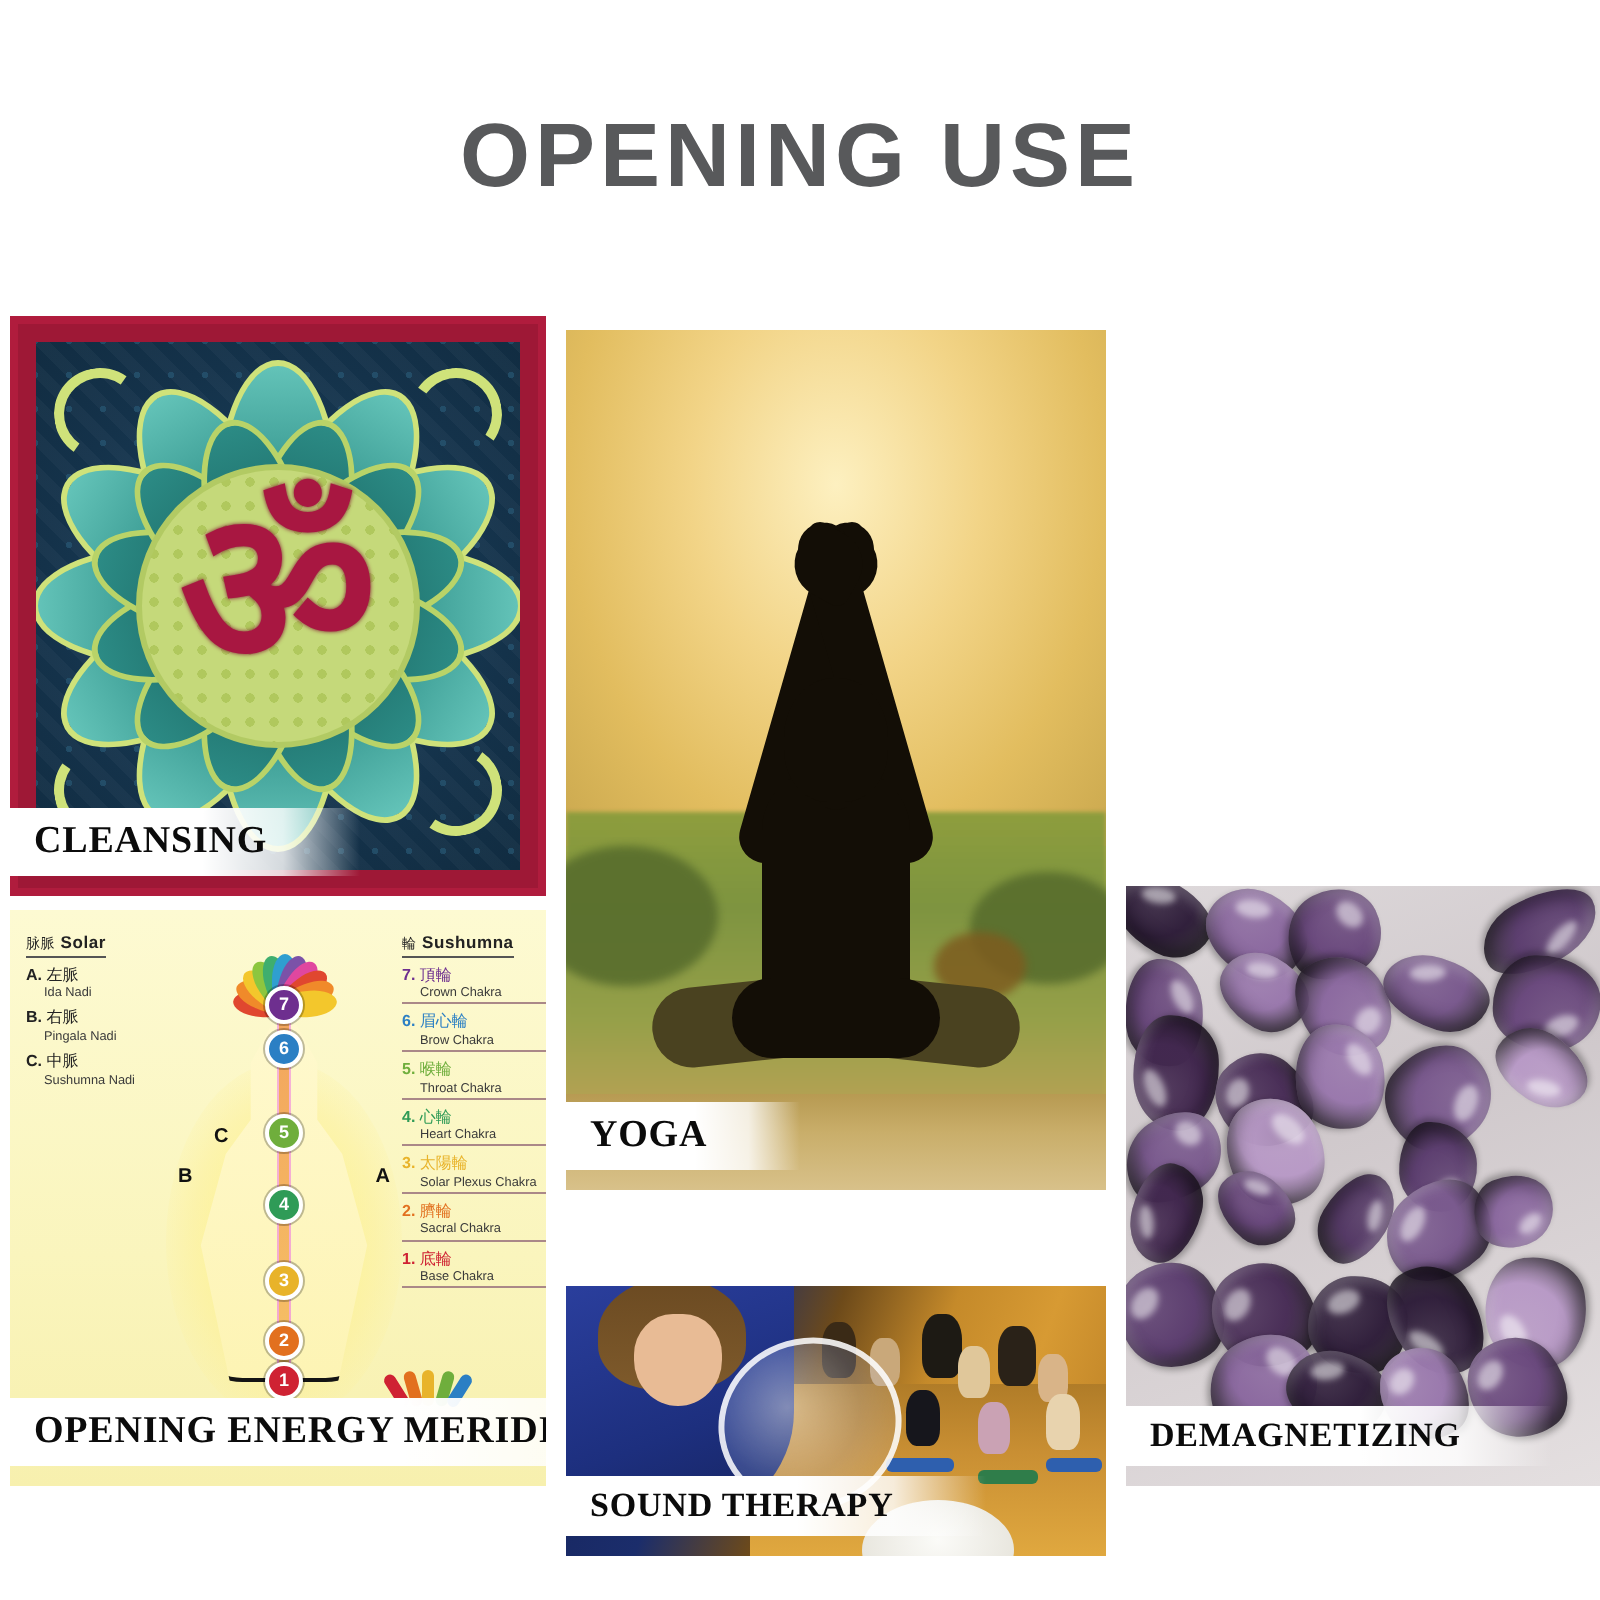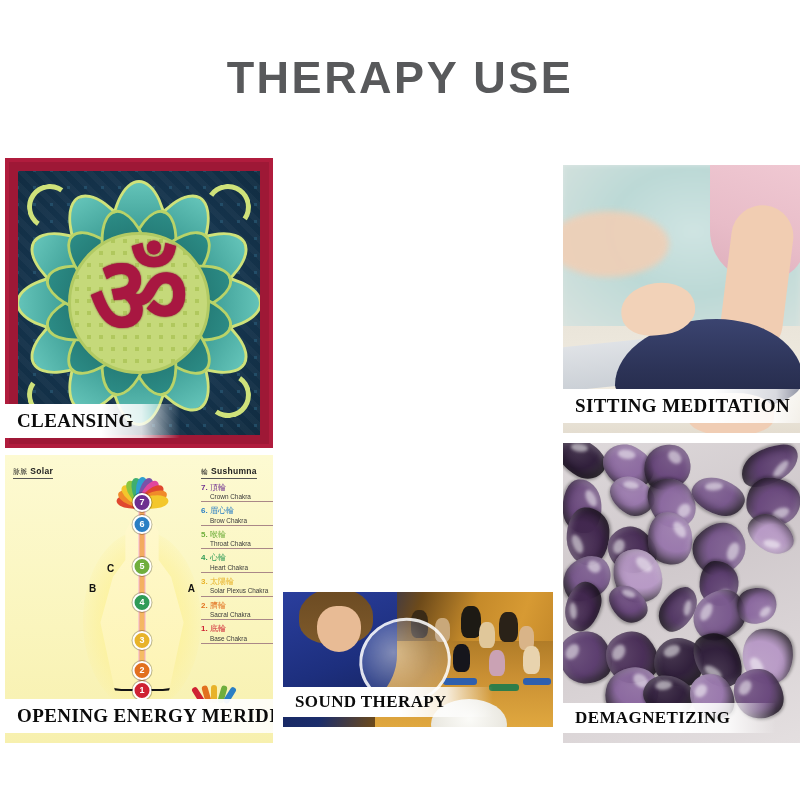--- a/index.html
+++ b/index.html
@@ -158,21 +158,21 @@
     color:#fff; font-size:9px; font-weight:700; line-height:15px; text-align:center;
     font-family:"Liberation Sans", sans-serif; box-shadow:0 0 0 1px rgba(0,0,0,.25); }
   .ck-crown{ position:absolute; left:50%; top:0; transform:translateX(-50%);
     width:92px; height:32px; }
   .ck-pet{ position:absolute; bottom:0; width:13px; height:26px; border-radius:50% 50% 40% 40%; transform-origin:50% 100%; }
   .ck-mark{ position:absolute; font-size:10px; font-weight:700; color:#111; font-family:"Liberation Sans", sans-serif; }
   .ck-hand{ position:absolute; bottom:6px; width:30px; height:26px; }
   .ck-fing{ position:absolute; bottom:0; width:6px; height:18px; border-radius:4px; transform-origin:50% 100%; }
 
   
-  #p-sound { left: 283px; top: 592px; width: 270px; height: 135px; background:#2a1c10; }
+  #p-sound { left: 283px; top: 643px; width: 270px; height: 135px; background:#2a1c10; }
   .sn-room{ position:absolute; inset:0;
     background: linear-gradient(110deg,#16255e 0%, #1b2d6b 26%, #6d4a1a 44%, #c58a2a 62%, #d79a33 78%, #b87d24 100%); }
   .sn-floor{ position:absolute; left:34%; bottom:0; width:66%; height:64%;
     background: linear-gradient(180deg,#b07c28 0%, #c98f33 40%, #e0a83f 100%); }
   .sn-woman{ position:absolute; left:-6px; top:-2px; width:120px; height:120px;
     background: linear-gradient(160deg,#2b3f9e 0%, #1d2f7e 60%, #16235e 100%);
     border-radius: 0 0 46% 30%; }
   .sn-hair{ position:absolute; left:16px; top:-4px; width:74px; height:56px;
     background: linear-gradient(180deg,#6b4a22 0%, #7e5a2b 100%); border-radius:50% 50% 40% 40%; }
   .sn-face{ position:absolute; left:34px; top:14px; width:44px; height:46px;
@@ -192,21 +192,21 @@
   .am-stone{ position:absolute; border-radius:46% 54% 40% 60% / 52% 44% 56% 48%;
     box-shadow: inset 0 -4px 9px rgba(0,0,0,.45), inset 2px 3px 7px rgba(255,255,255,.28), 0 2px 3px rgba(0,0,0,.3); }
   .am-stone::after{ content:""; position:absolute; left:20%; top:14%; width:34%; height:22%;
     background: rgba(255,255,255,.52); border-radius:50%; filter: blur(1.6px); transform: rotate(-20deg); }
 </style>
 </head>
 <body>
 
 <div id="page">
 
-  <div class="title">THERAPY USE</div>
+  <div class="title">OPENING USE</div>
 
   <div class="panel" id="p-mandala">
     <div class="mand-frame"></div>
     <div class="mand-dots"></div>
     <div class="mand-scroll ms1"></div>
     <div class="mand-scroll ms2"></div>
     <div class="mand-scroll ms3"></div>
     <div class="mand-scroll ms4"></div>
     <div class="lotus" id="lotus-outer">
         <div class="petal" style="transform: rotate(0deg);"></div>
@@ -235,42 +235,58 @@
         <div class="petal inner" style="transform: rotate(285deg);"></div>
         <div class="petal inner" style="transform: rotate(315deg);"></div>
         <div class="petal inner" style="transform: rotate(345deg);"></div>
       </div>
     <div class="mand-core"></div>
     <div class="om">ॐ</div>
     <div class="mand-border"></div>
     <div class="cap">CLEANSING</div>
   </div>
 
-
-  <div class="panel" id="p-medit">
-    <div class="md-wall"></div>
-    <div class="md-floor"></div>
-    <div class="md-blur-arm"></div>
-    <div class="md-top"></div>
-    <div class="md-arm"></div>
-    <div class="md-shin"></div>
-    <div class="md-knee"></div>
-    <div class="md-hand"></div>
-    <div class="md-foot"></div>
-    <div class="cap">SITTING MEDITATION</div>
+  <div class="panel" id="p-yoga">
+    <div class="yg-sky"></div>
+    <div class="yg-field"></div>
+    <div class="yg-tree" style="left:-16px; top:60%; width:92px; height:70px;"></div>
+    <div class="yg-tree" style="right:-10px; top:63%; width:78px; height:56px;"></div>
+    <div class="yg-tree" style="right:40px; top:70%; width:46px; height:34px; background:#7d5c1f;"></div>
+    <div class="yg-ground"></div>
+    <div class="yg-fig">
+      <div class="yg-arm l">
+          <div class="yg-hand"></div>
+        </div>
+      <div class="yg-arm r">
+          <div class="yg-hand"></div>
+        </div>
+      <div class="yg-leg l"></div>
+      <div class="yg-leg r"></div>
+      <div class="yg-torso"></div>
+      <div class="yg-lap"></div>
+      <div class="yg-bun"></div>
+      <div class="yg-head"></div>
+    </div>
+    <div class="cap">YOGA</div>
   </div>
+
 
   <div class="panel" id="p-chakra">
     <div class="ck-bg"></div>
 
     <div class="ck-legend" id="ck-nadis">
       <div class="hd">
         <span class="cn">脉脈</span>
         <span>Solar</span>
       </div>
+      <div id="nadis-rows">
+          <div class="ck-row"><span class="k">A. </span><span class="cn">左脈</span><span class="en">Ida Nadi</span></div>
+          <div class="ck-row"><span class="k">B. </span><span class="cn">右脈</span><span class="en">Pingala Nadi</span></div>
+          <div class="ck-row"><span class="k">C. </span><span class="cn">中脈</span><span class="en">Sushumna Nadi</span></div>
+        </div>
     </div>
 
     <div class="ck-legend" id="ck-chakras">
       <div class="hd">
         <span class="cn">輪</span>
         <span>Sushumna</span>
       </div>
       <div id="chakra-rows">
           <div class="ck-row"><span class="k" style="color: rgb(110, 47, 143);">7. </span><span class="cn" style="color: rgb(110, 47, 143);">頂輪</span><span class="en">Crown Chakra</span></div>
           <div class="ck-row"><span class="k" style="color: rgb(43, 127, 196);">6. </span><span class="cn" style="color: rgb(43, 127, 196);">眉心輪</span><span class="en">Brow Chakra</span></div>

